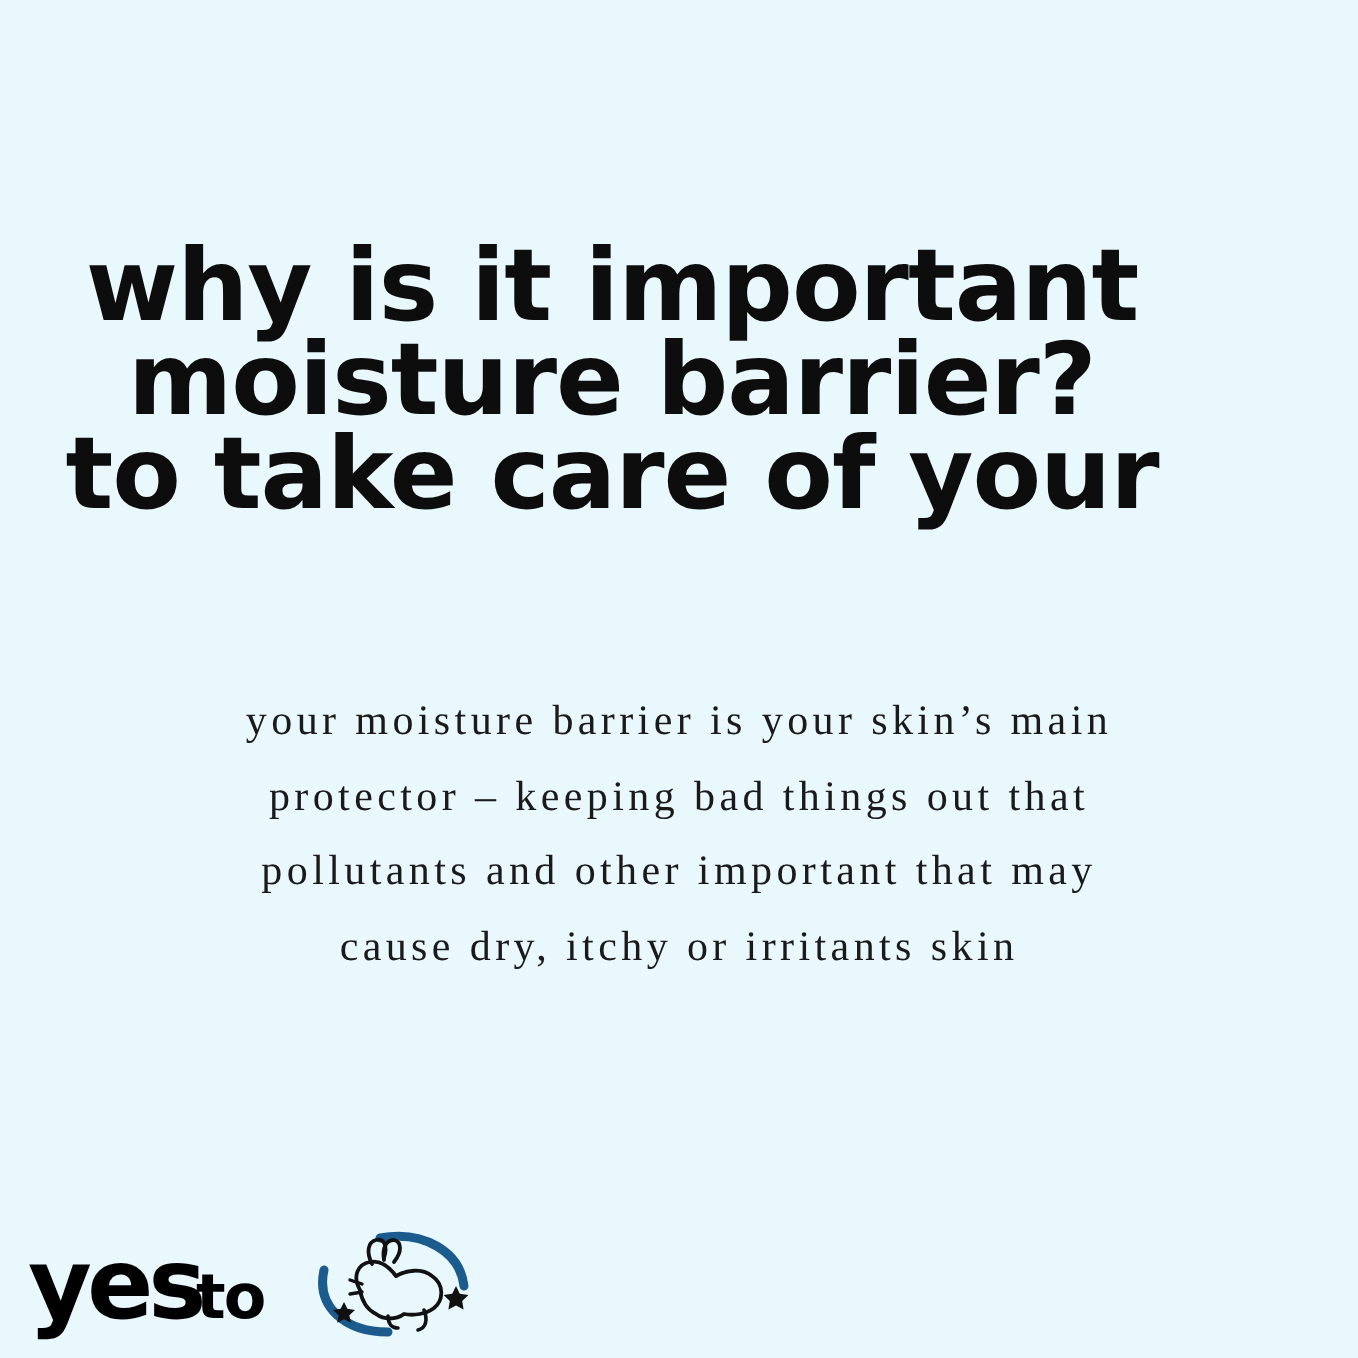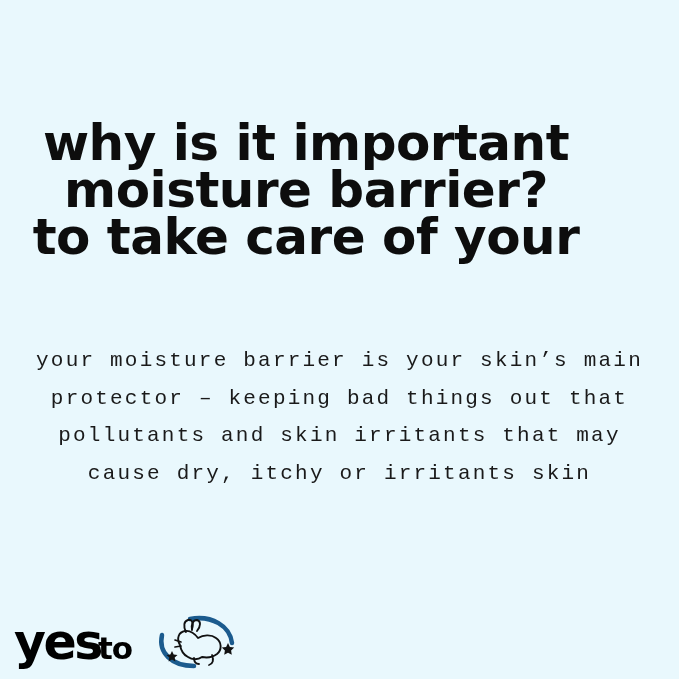--- a/index.html
+++ b/index.html
@@ -41,21 +41,21 @@
   }
 
   
   .bodycopy {
     position: absolute;
     left: 0;
     top: 342px;
     width: 679px;
     text-align: center;
     color: #1a1a1a;
-    font-family: Liberation Mono, monospace;
+    font-family: Liberation Serif, serif;
     font-weight: 400;
     font-size: 21px;
     line-height: 37.5px;
     letter-spacing: 2.2px;
   }
   .bodycopy .bd-line {
     display: block;
     white-space: nowrap;
   }
 
@@ -86,21 +86,21 @@
 
   <div class="headline">
     <span class="hl-line">why is it important</span>
     <span class="hl-line">moisture barrier?</span>
     <span class="hl-line">to take care of your</span>
   </div>
 
   <div class="bodycopy">
     <span class="bd-line">your moisture barrier is your skin’s main</span>
     <span class="bd-line">protector – keeping bad things out that</span>
-    <span class="bd-line">pollutants and skin irritants that may</span>
+    <span class="bd-line">pollutants and other important that may</span>
     <span class="bd-line">cause dry, itchy or irritants skin</span>
   </div>
 
   <div class="logo-lockup">
 
     <span class="wordmark">
       <svg width="132" height="62" viewBox="0 0 132 62" xmlns="http://www.w3.org/2000/svg">
         <text x="0" y="44" font-family="DejaVu Sans, sans-serif" font-size="49" font-weight="700" letter-spacing="-2.5" fill="#000000">yes</text>
         <text x="84" y="44" font-family="DejaVu Sans, sans-serif" font-size="31" font-weight="700" letter-spacing="-1" fill="#000000">to</text>
       </svg>

